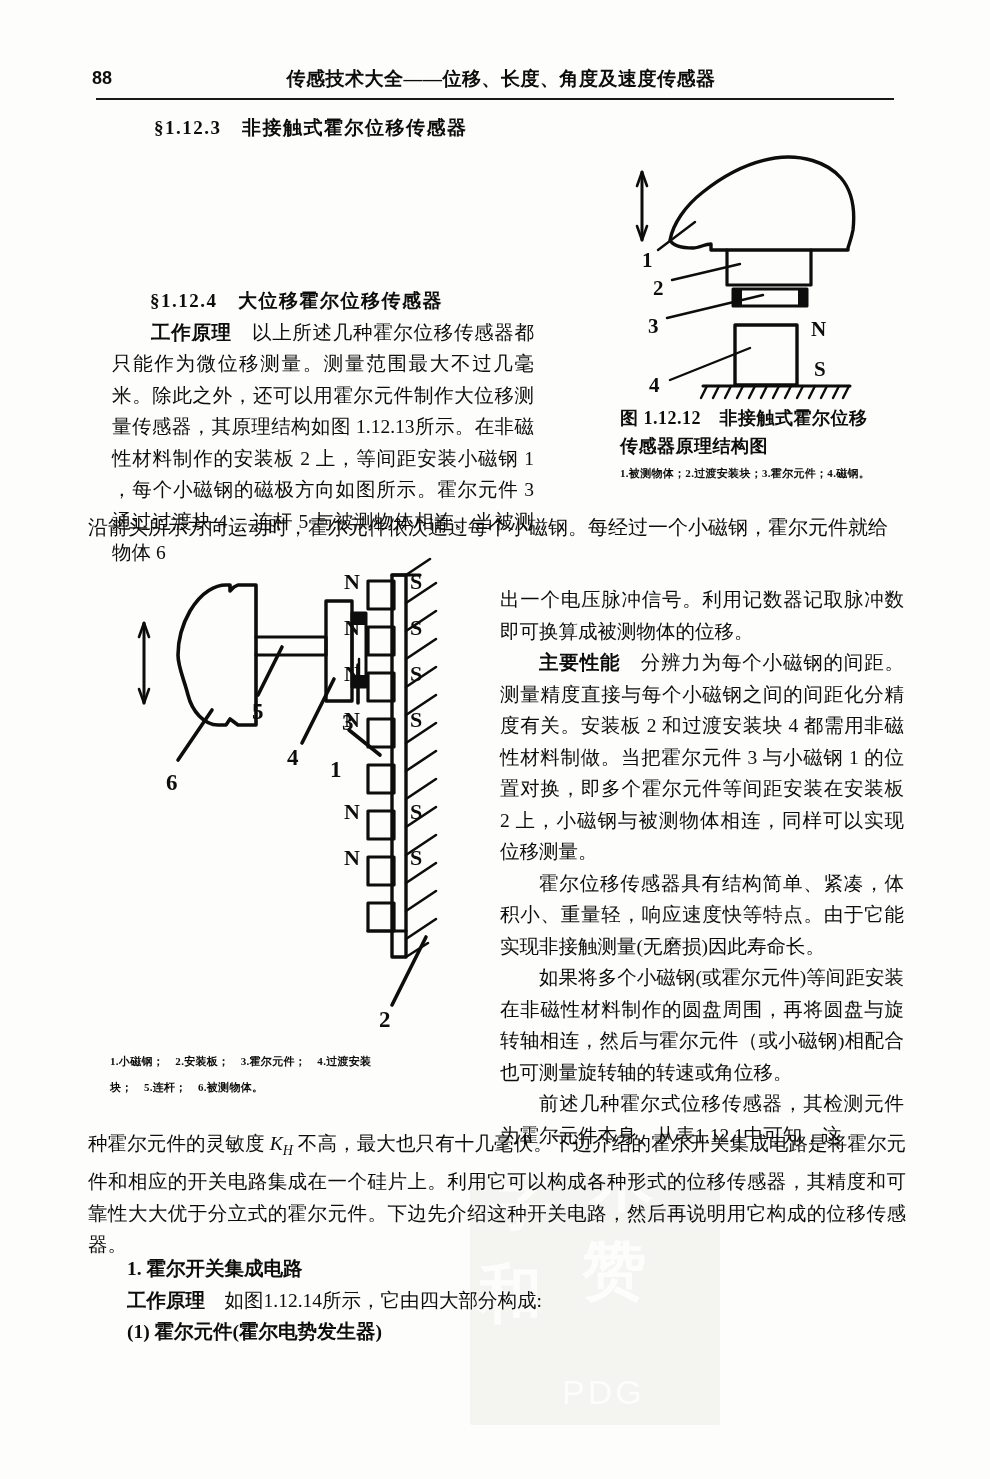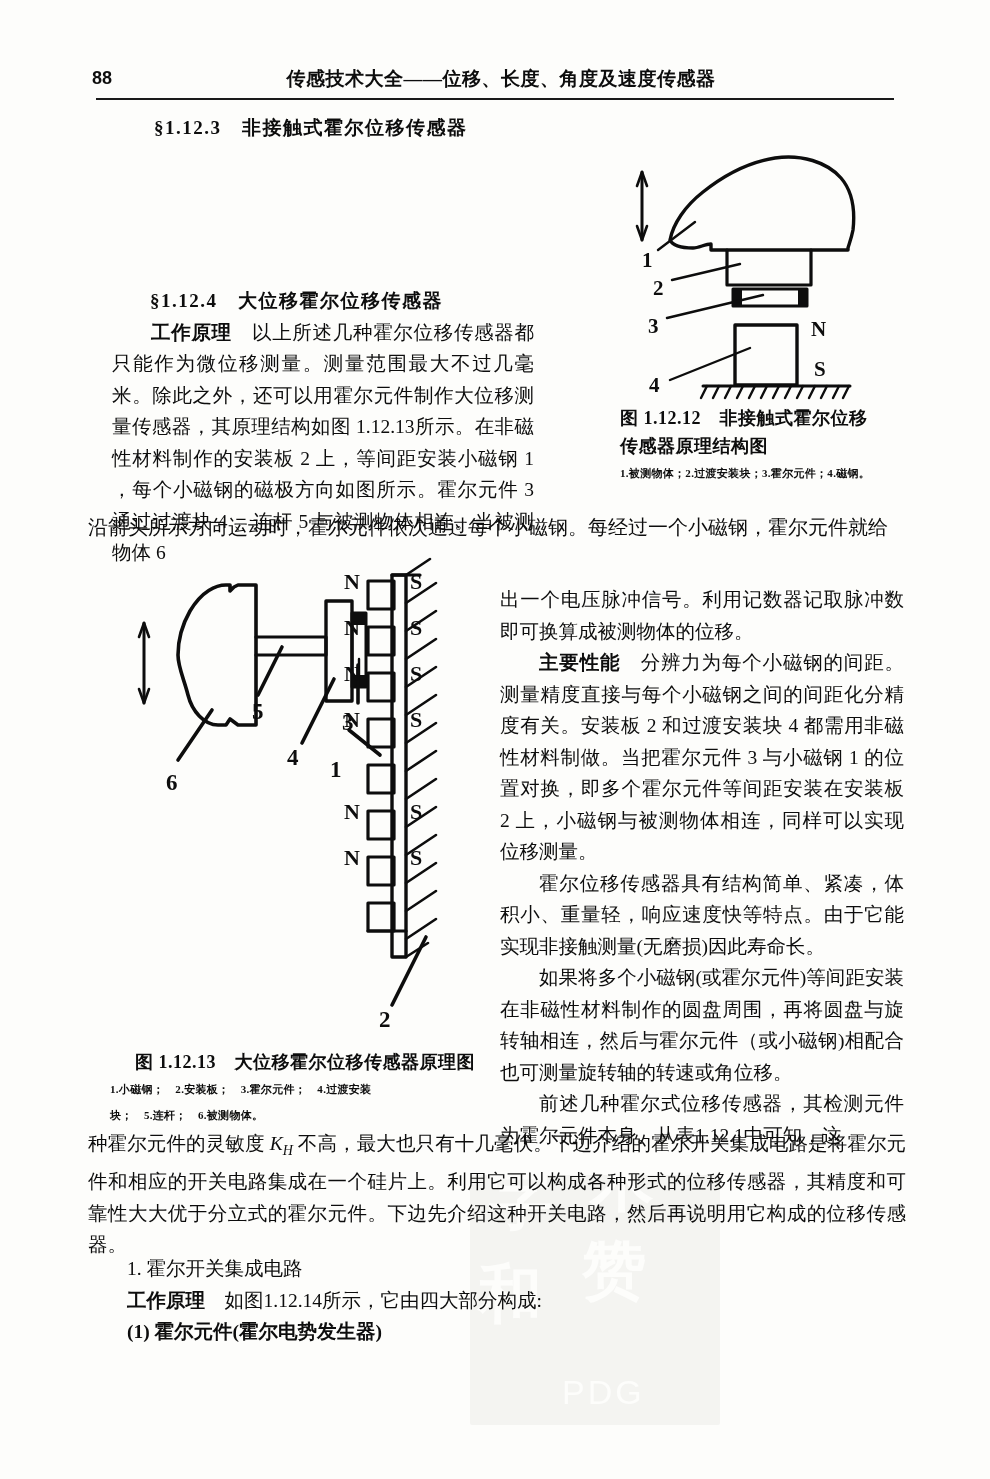--- a/index.html
+++ b/index.html
@@ -211,21 +211,21 @@
     <p class="indent2">霍尔位移传感器具有结构简单、紧凑，体积小、重量轻，响应速度快等特点。由于它能实现非接触测量(无磨损)因此寿命长。</p>
     <p class="indent2">如果将多个小磁钢(或霍尔元件)等间距安装在非磁性材料制作的圆盘周围，再将圆盘与旋转轴相连，然后与霍尔元件（或小磁钢)相配合也可测量旋转轴的转速或角位移。</p>
     <p class="indent2">前述几种霍尔式位移传感器，其检测元件为霍尔元件本身。从表1.12.1中可知，这</p>
   </div>
 
   <div class="tcol col-bottom">
     <p><span>种霍尔元件的灵敏度 </span><span class="kh"><span>K</span><sub>H</sub></span><span> 不高，最大也只有十几毫伏。下边介绍的霍尔开关集成电路是将霍尔元件和相应的开关电路集成在一个硅片上。利用它可以构成各种形式的位移传感器，其精度和可靠性大大优于分立式的霍尔元件。下边先介绍这种开关电路，然后再说明用它构成的位移传感器。</span></p>
   </div>
 
   <div class="tcol col-bottom-2">
-    <p class="indent2" style="font-weight:normal;">1. 霍尔开关集成电路</p>
+    <p class="indent2" style="font-weight:bold;">1. 霍尔开关集成电路</p>
     <p class="indent2"><span class="lead">工作原理</span>　<span>如图1.12.14所示，它由四大部分构成:</span></p>
     <p class="indent2" style="font-weight:bold;">(1) 霍尔元件(霍尔电势发生器)</p>
   </div>
 
   <div class="fig" style="left:615px; top:140px;">
     <svg width="290" height="265" viewBox="0 0 290 265" xmlns="http://www.w3.org/2000/svg">
       <g fill="none" stroke="#0d0d0d" stroke-width="3.4" stroke-linecap="round" stroke-linejoin="round">
 
         <path d="M55 100 C 58 84, 70 66, 88 52 C 108 36, 134 22, 160 18
                  C 186 14, 212 22, 226 38 C 238 52, 240 72, 238 90
@@ -370,18 +370,17 @@
         <text x="280" y="80">S</text>
         <text x="280" y="126">S</text>
         <text x="280" y="172">S</text>
         <text x="280" y="264">S</text>
         <text x="280" y="310">S</text>
       </g>
     </svg>
   </div>
 
   <div class="fig-cap cap-1213">
-    <span class="title">图 1.12.13　大位移霍尔位移传感器原理图</span>
     <div class="fig-legend">1.小磁钢；　2.安装板；　3.霍尔元件；　4.过渡安装</div>
     <div class="fig-legend">块；　5.连杆；　6.被测物体。</div>
   </div>
 
 </div>
 
 </body></html>

